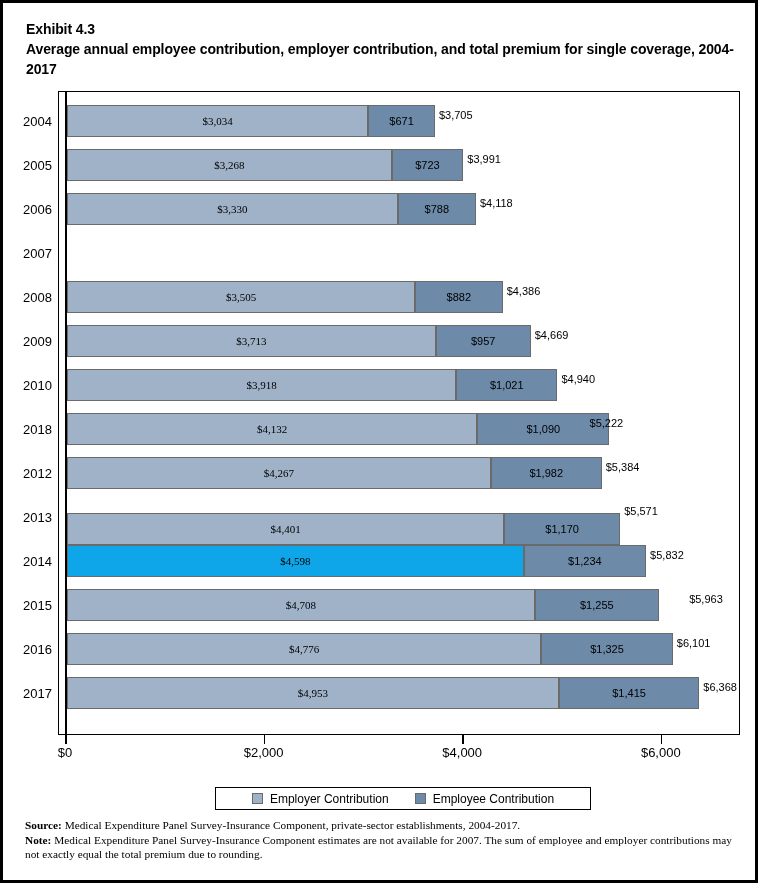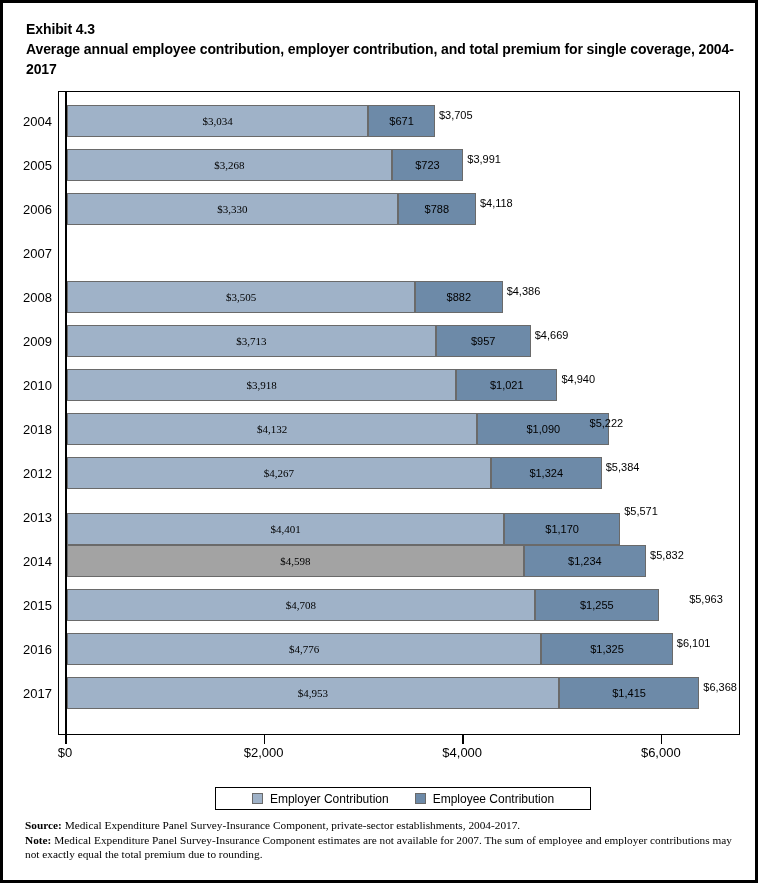--- a/index.html
+++ b/index.html
@@ -188,36 +188,36 @@
         <div class="bar-wrap" style="width: 518.545px;">
           <div class="seg seg-employer" style="left: 0px; width: 410.308px; background: rgb(159, 178, 200);">$4,132</div>
           <div class="seg seg-employee" style="left: 410.308px; width: 132px; background: rgb(109, 138, 168);">$1,090</div>
         </div>
         <div class="total-label" style="left: 582.545px;">$5,222</div>
       </div>
       <div class="row" style="top: 360px;">
         <div class="row-label">2012</div>
         <div class="bar-wrap" style="width: 534.731px;">
           <div class="seg seg-employer" style="left: 0px; width: 423.713px; background: rgb(159, 178, 200);">$4,267</div>
-          <div class="seg seg-employee" style="left: 423.713px; width: 111.017px; background: rgb(109, 138, 168);">$1,324</div>
+          <div class="seg seg-employee" style="left: 423.713px; width: 111.017px; background: rgb(109, 138, 168);">$1,982</div>
         </div>
         <div class="total-label" style="left: 598.731px;">$5,384</div>
       </div>
       <div class="row" style="top: 404px;">
         <div class="row-label">2013</div>
         <div class="bar-wrap" style="width: 621px; margin-top: 12px;">
           <div class="seg seg-employer" style="left: 0px; width: 437.019px; background: rgb(159, 178, 200);">$4,401</div>
           <div class="seg seg-employee" style="left: 437.019px; width: 116.181px; background: rgb(109, 138, 168);">$1,170</div>
         </div>
         <div class="total-label" style="left: 617.2px;">$5,571</div>
       </div>
       <div class="row" style="top: 448px;">
         <div class="row-label">2014</div>
         <div class="bar-wrap" style="width: 579.118px;">
-          <div class="seg seg-employer" style="left: 0px; width: 456.581px; background: #a3a3a3; text-align: center;">$4,598</div>
+          <div class="seg seg-employer" style="left: 0px; width: 456.581px; background: #0ea5e9; text-align: center;">$4,598</div>
           <div class="seg seg-employee" style="left: 456.581px; width: 122.536px; background: rgb(109, 138, 168);">$1,234</div>
         </div>
         <div class="total-label" style="left: 643.118px;">$5,832</div>
       </div>
       <div class="row" style="top: 492px;">
         <div class="row-label">2015</div>
         <div class="bar-wrap" style="width: 592.126px;">
           <div class="seg seg-employer" style="left: 0px; width: 467.504px; background: rgb(159, 178, 200);">$4,708</div>
           <div class="seg seg-employee" style="left: 467.504px; width: 124.621px; background: rgb(109, 138, 168);">$1,255</div>
         </div>

